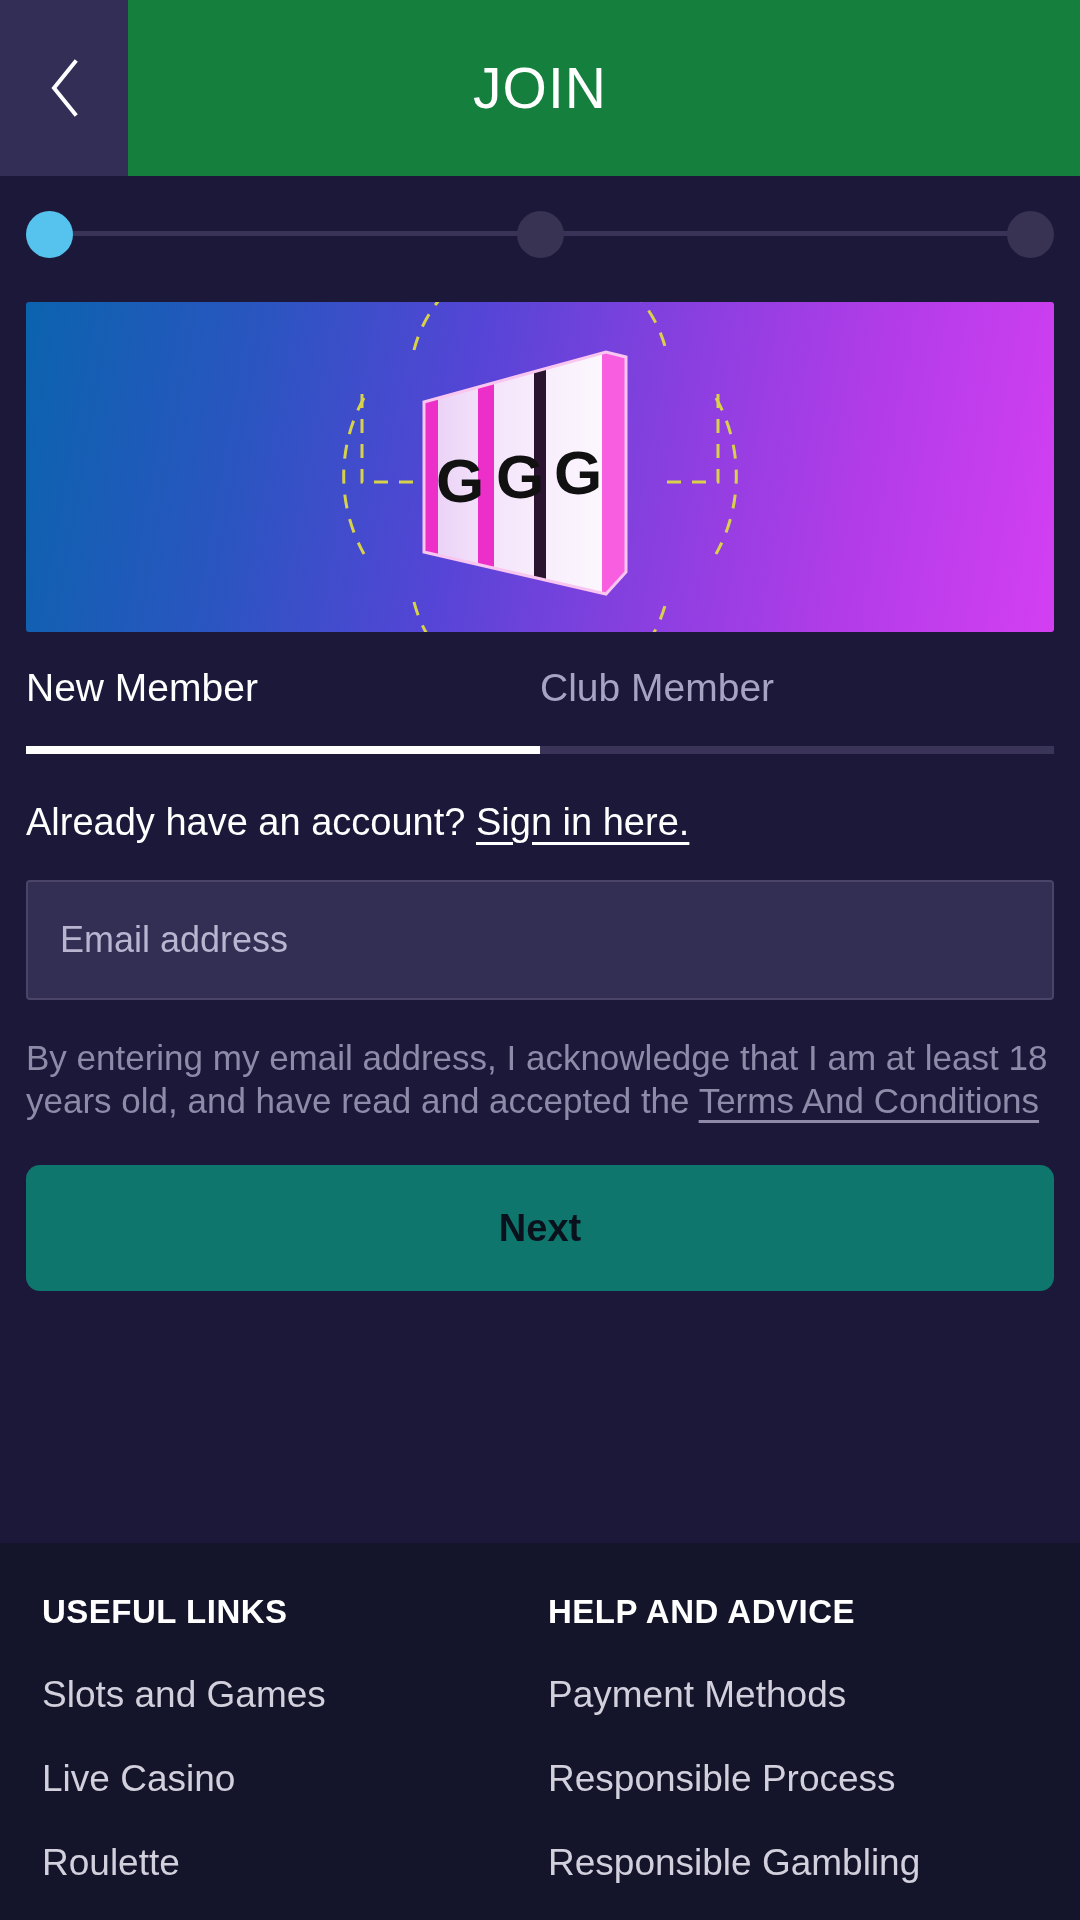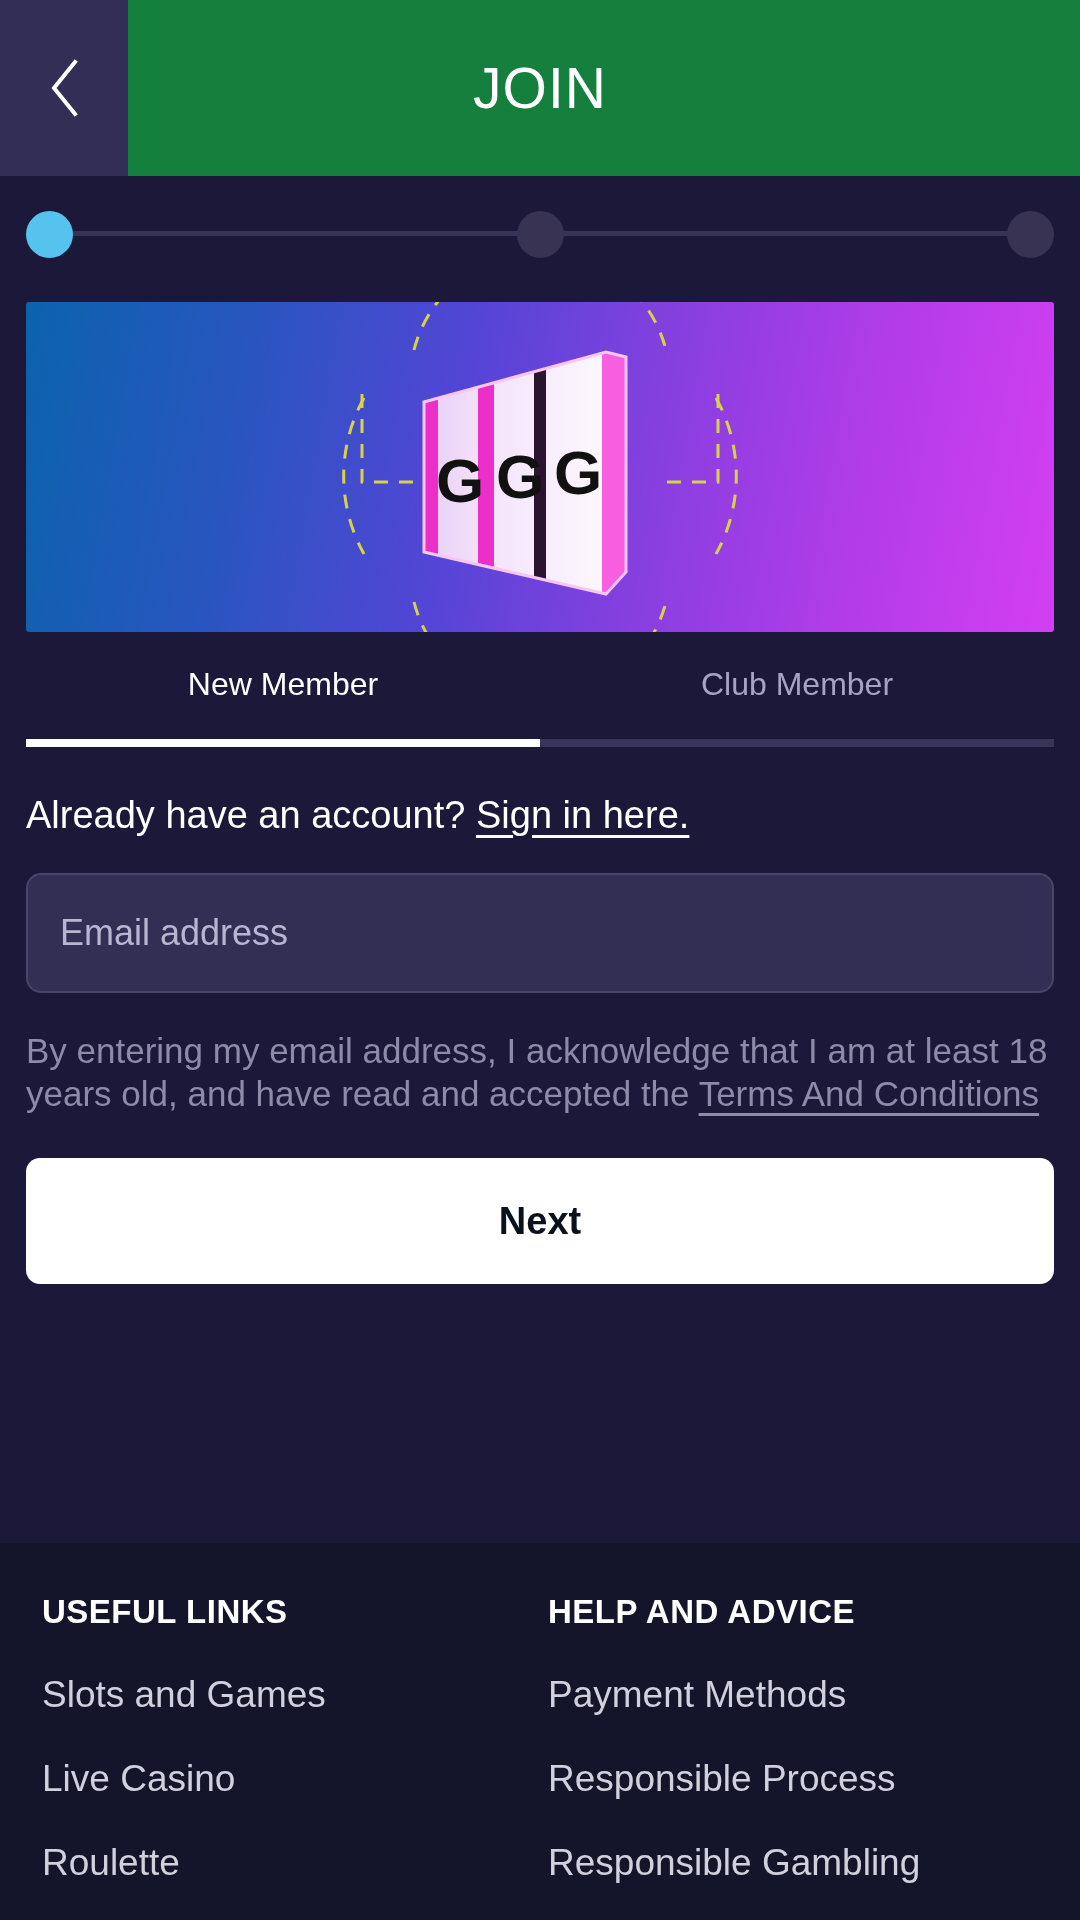--- a/index.html
+++ b/index.html
@@ -119,24 +119,24 @@
     display: block;
   }
 
   
   .tabs {
     margin: 34px 26px 0 26px;
     display: flex;
   }
   .tab {
     flex: 1 1 50%;
-    text-align: center;
+    text-align: left;
     padding-bottom: 36px;
     cursor: pointer;
-    font-size: 32px;
+    font-size: 39px;
     color: #a7a3c2;
   }
   .tab.active { color: #ffffff; }
   .tab-underlines {
     margin: 0 26px;
     display: flex;
     height: 8px;
   }
   .tab-underline {
     flex: 1 1 50%;
@@ -155,21 +155,21 @@
     color: #ffffff;
     text-decoration: underline;
     text-underline-offset: 7px;
     cursor: pointer;
   }
 
   
   .email-field {
     margin: 34px 26px 0 26px;
     height: 120px;
-    border-radius: 15px;
+    border-radius: 4px;
     background: #332e54;
     border: 2px solid #4a4468;
     display: flex;
     align-items: center;
     padding: 0 32px;
     cursor: text;
   }
   .email-placeholder {
     font-size: 36px;
     color: #b9b5d0;
@@ -187,21 +187,21 @@
     text-decoration: underline;
     text-underline-offset: 7px;
     cursor: pointer;
   }
 
   
   .next-button {
     margin: 42px 26px 0 26px;
     height: 126px;
     border-radius: 14px;
-    background: #ffffff;
+    background: #0f766e;
     color: #09121c;
     font-size: 38px;
     font-weight: 700;
     display: flex;
     align-items: center;
     justify-content: center;
     cursor: pointer;
     border: none;
     width: calc(100% - 52px);
     font-family: "Liberation Sans", sans-serif;

